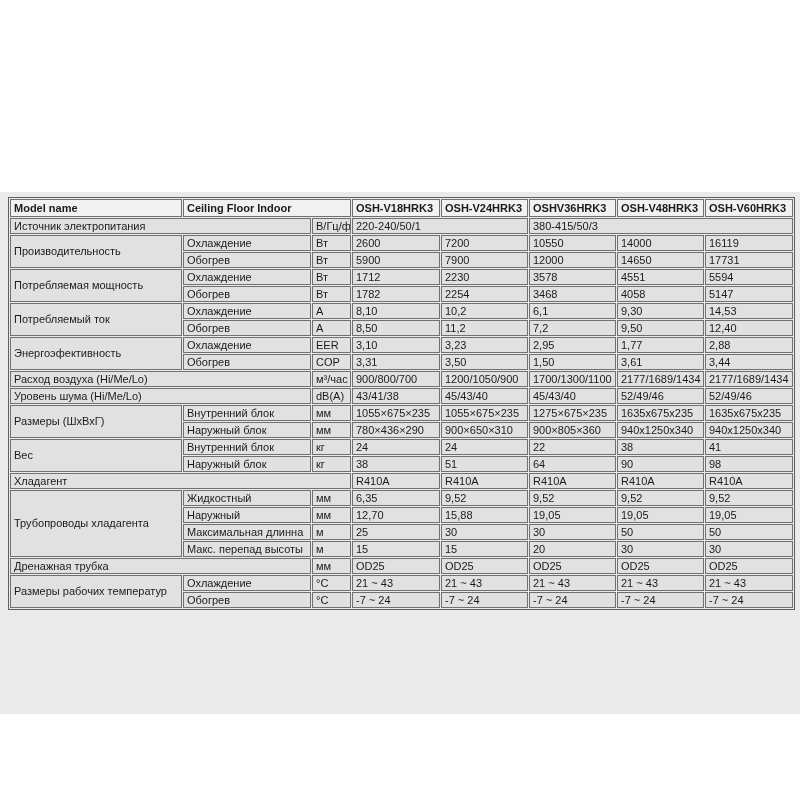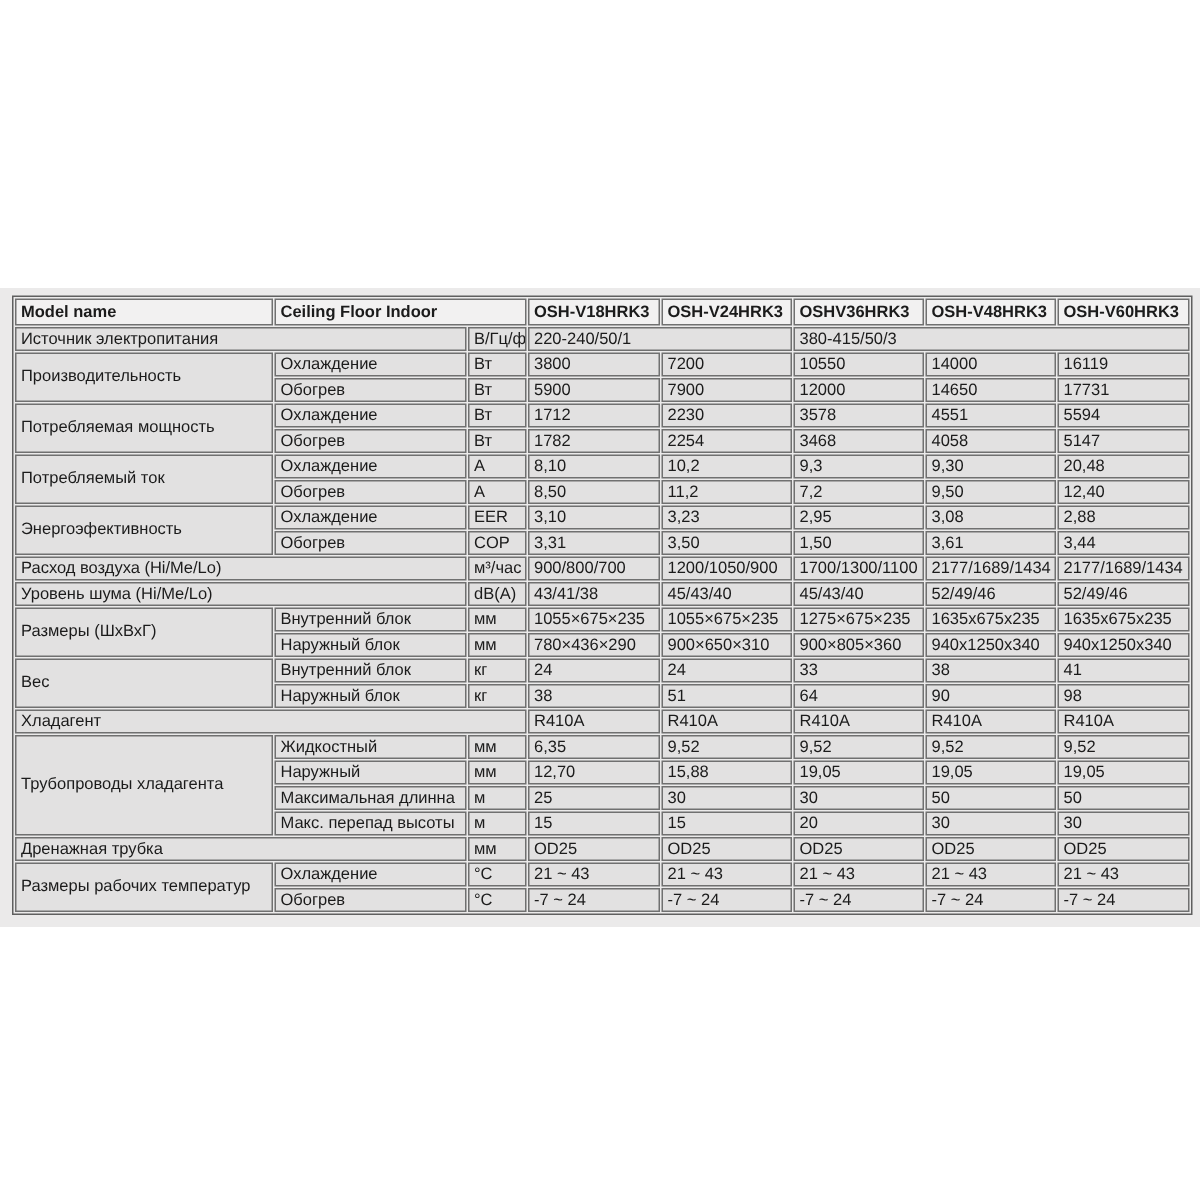--- a/index.html
+++ b/index.html
@@ -8,21 +8,21 @@
     --cell-bg:#e2e1e1;
     --header-bg:#f2f1f1;
     --border:#707070;
     --outer:#5f5f5f;
     --text:#1b1b1b;
   }
   *{margin:0;padding:0;box-sizing:border-box;}
   html,body{width:800px;height:800px;background:var(--page-bg);overflow:hidden;}
   body{font-family:"Liberation Sans","DejaVu Sans",sans-serif;color:var(--text);}
   .panel{
-    position:absolute;left:0;top:192px;width:800px;height:426px;
+    position:absolute;left:0;top:192px;width:800px;height:522px;
     background:var(--panel-bg);
   }
   table.spec{
     position:absolute;left:8px;top:5px;
     width:786px;table-layout:fixed;
     border-collapse:separate;border-spacing:1px;
     border:1px solid var(--outer);
     background:transparent;
   }
   th,td{
@@ -64,21 +64,21 @@
         <tr>
           <td colspan="2">Источник электропитания</td>
           <td>В/Гц/ф</td>
           <td colspan="2">220-240/50/1</td>
           <td colspan="3">380-415/50/3</td>
         </tr>
         <tr>
           <td rowspan="2">Производительность</td>
           <td>Охлаждение</td>
           <td>Вт</td>
-          <td>3800</td>
+          <td>2600</td>
           <td>7200</td>
           <td>10550</td>
           <td>14000</td>
           <td>16119</td>
         </tr>
         <tr>
           <td>Обогрев</td>
           <td>Вт</td>
           <td>5900</td>
           <td>7900</td>
@@ -104,41 +104,41 @@
           <td>3468</td>
           <td>4058</td>
           <td>5147</td>
         </tr>
         <tr>
           <td rowspan="2">Потребляемый ток</td>
           <td>Охлаждение</td>
           <td>А</td>
           <td>8,10</td>
           <td>10,2</td>
-          <td>9,3</td>
+          <td>6,1</td>
           <td>9,30</td>
-          <td>20,48</td>
+          <td>14,53</td>
         </tr>
         <tr>
           <td>Обогрев</td>
           <td>А</td>
           <td>8,50</td>
           <td>11,2</td>
           <td>7,2</td>
           <td>9,50</td>
           <td>12,40</td>
         </tr>
         <tr>
           <td rowspan="2">Энергоэфективность</td>
           <td>Охлаждение</td>
           <td>EER</td>
           <td>3,10</td>
           <td>3,23</td>
           <td>2,95</td>
-          <td>3,08</td>
+          <td>1,77</td>
           <td>2,88</td>
         </tr>
         <tr>
           <td>Обогрев</td>
           <td>COP</td>
           <td>3,31</td>
           <td>3,50</td>
           <td>1,50</td>
           <td>3,61</td>
           <td>3,44</td>
@@ -179,21 +179,21 @@
           <td>900×805×360</td>
           <td>940x1250x340</td>
           <td>940x1250x340</td>
         </tr>
         <tr>
           <td rowspan="2">Вес</td>
           <td>Внутренний блок</td>
           <td>кг</td>
           <td>24</td>
           <td>24</td>
-          <td>33</td>
+          <td>22</td>
           <td>38</td>
           <td>41</td>
         </tr>
         <tr>
           <td>Наружный блок</td>
           <td>кг</td>
           <td>38</td>
           <td>51</td>
           <td>64</td>
           <td>90</td>

